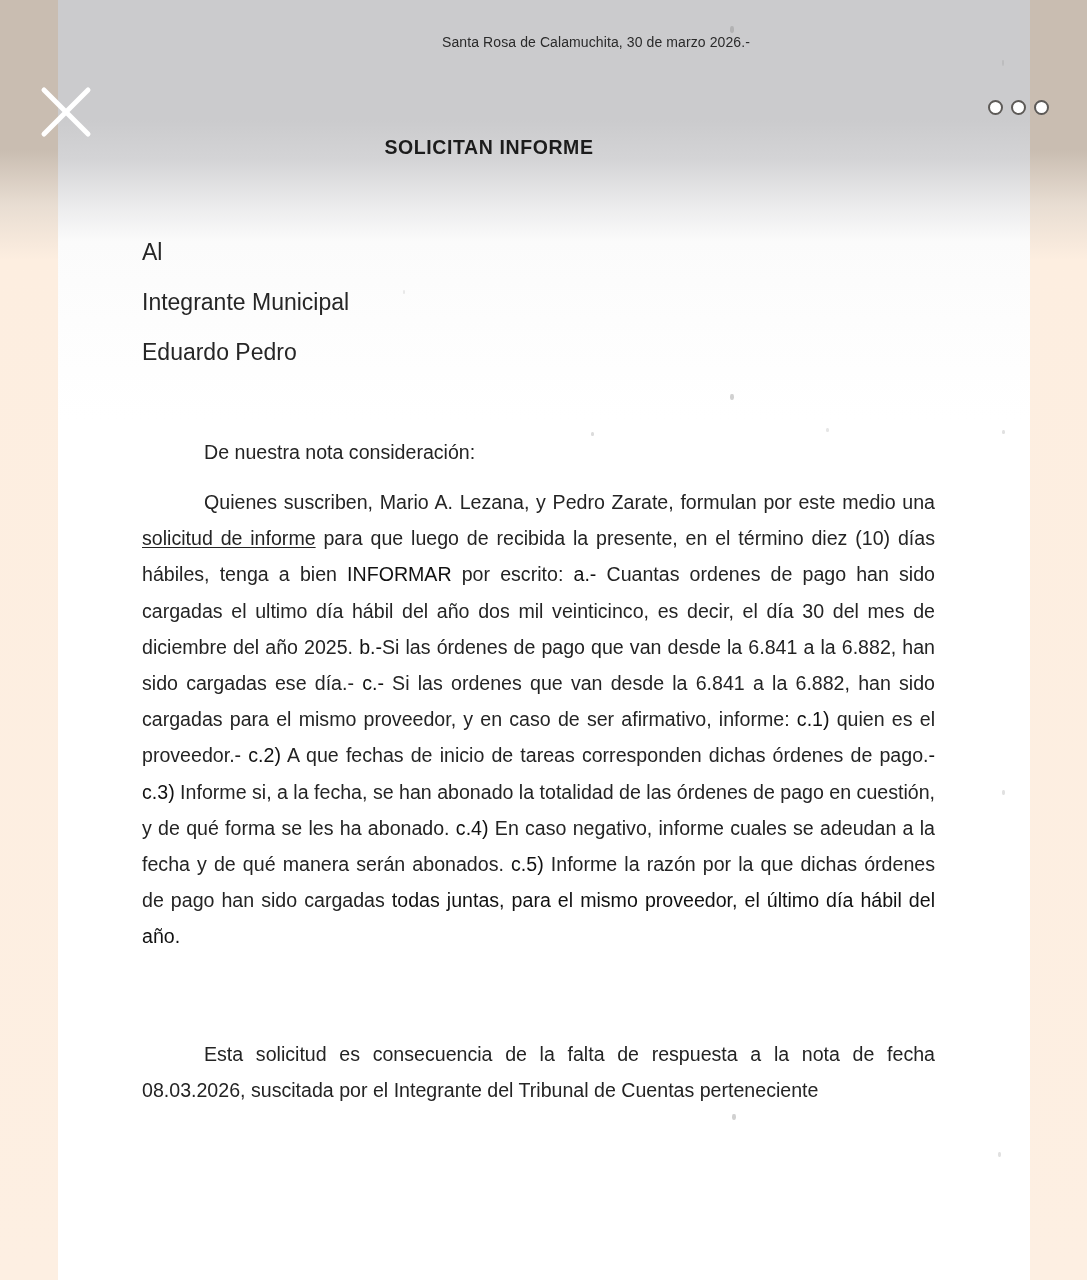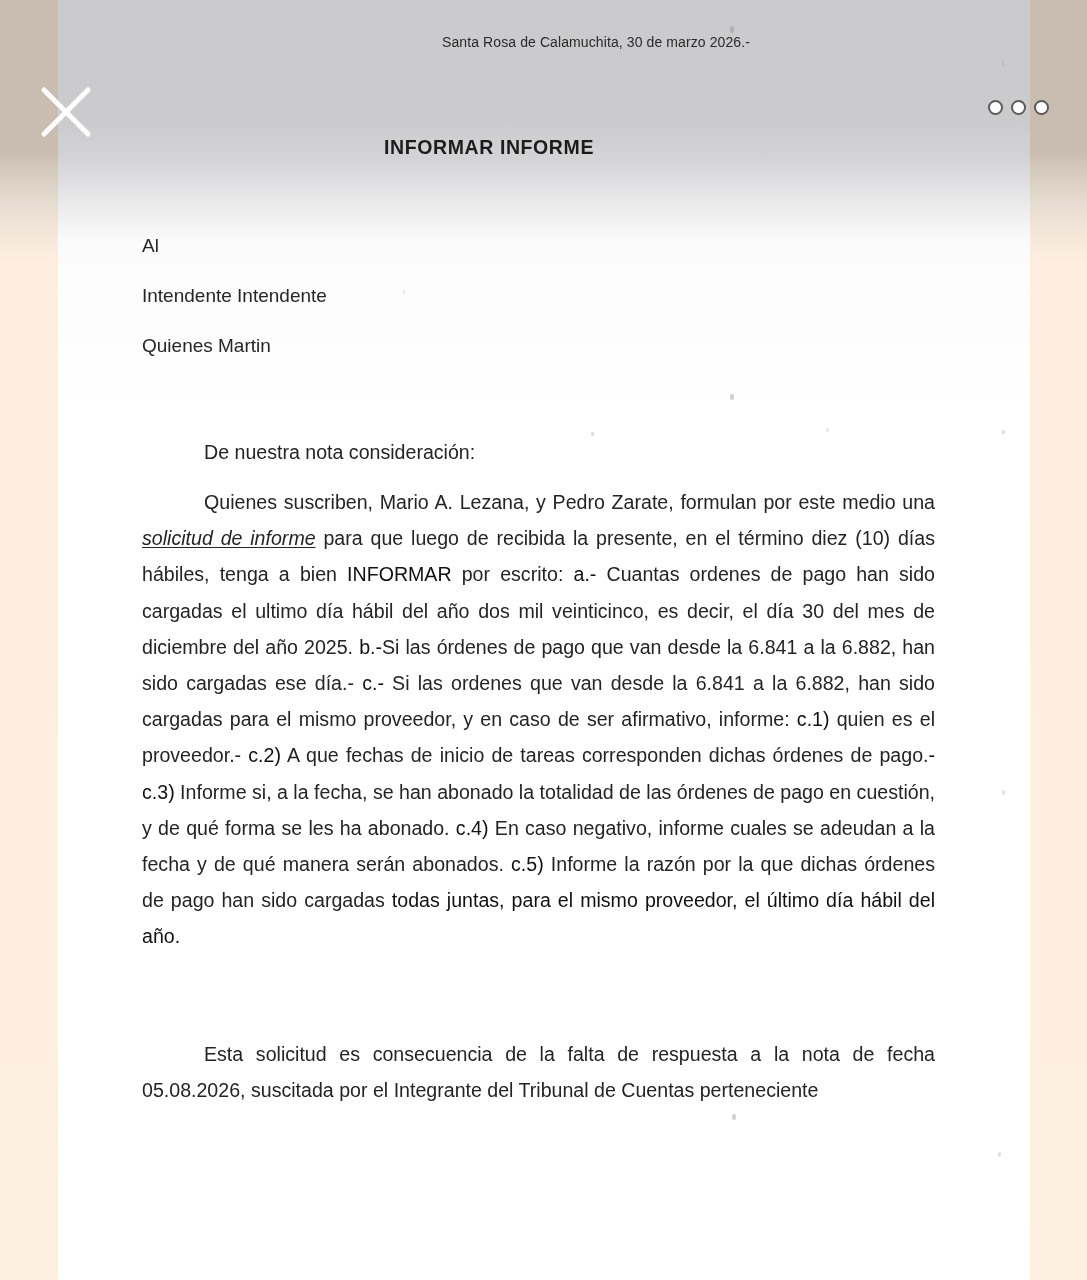--- a/index.html
+++ b/index.html
@@ -81,23 +81,23 @@
     text-align: center;
     font-size: 19.5px;
     font-weight: bold;
     color: #1c1c1c;
     letter-spacing: .6px;
   }
 
   .addr-block {
     position: absolute;
     left: 84px;
-    top: 234px;
+    top: 240px;
     width: 800px;
-    font-size: 19px;
+    font-size: 23px;
     color: #262626;
   }
   .addr-line {
     margin: 0 0 26px 0;
     line-height: 24px;
     white-space: nowrap;
   }
   .addr-line.sd { letter-spacing: 0; }
   .rule {
     display: inline-block;
@@ -113,21 +113,21 @@
     width: 793px;
     font-size: 19.6px;
     line-height: 36.2px;
     color: #242424;
     text-align: justify;
     text-justify: inter-word;
     hyphens: none;
   }
   .para .ind { display: inline-block; width: 62px; }
   .para b { font-weight: normal; color: #111; }
-  .para u { text-decoration: underline; text-underline-offset: 2px; font-style: italic; }
+  .para u { text-decoration: underline; text-underline-offset: 2px; }
 
   #para-1 { top: 434px; }
   #para-2 { top: 484px; }
   #para-3 { top: 1036px; }
 
   
   #close-btn {
     position: absolute;
     left: 40px;
     top: 86px;
@@ -172,33 +172,33 @@
     <div class="speckle" style="left:944px;top:430px;width:3px;height:4px;opacity:.3;"></div>
     <div class="speckle" style="left:944px;top:790px;width:3px;height:5px;opacity:.3;"></div>
     <div class="speckle" style="left:940px;top:1152px;width:3px;height:5px;opacity:.3;"></div>
     <div class="speckle" style="left:674px;top:1114px;width:4px;height:6px;opacity:.45;"></div>
     <div class="speckle" style="left:345px;top:290px;width:2px;height:4px;opacity:.2;"></div>
 
     <div id="doc-body">
 
       <div class="line-date">Santa Rosa de Calamuchita, 30 de marzo 2026.-</div>
 
-      <div class="line-title">INFORMAR INFORME</div>
+      <div class="line-title">SOLICITAN INFORME</div>
 
       <div class="addr-block">
         <p class="addr-line">Al</p>
-        <p class="addr-line">Intendente Intendente</p>
-        <p class="addr-line">Quienes Martin</p>
+        <p class="addr-line">Integrante Municipal</p>
+        <p class="addr-line">Eduardo Pedro</p>
       </div>
 
       <div class="para" id="para-1"><span class="ind"></span><span>De nuestra nota consideración:</span></div>
 
       <div class="para" id="para-2"><span class="ind"></span><span>Quienes suscriben, Mario A. Lezana, y Pedro Zarate, formulan por este medio una </span><u>solicitud de informe</u><span> para que luego de recibida la presente, en el término diez (10) días hábiles, tenga a bien </span><b>INFORMAR</b><span> por escrito: </span><b>a.-</b><span> Cuantas ordenes de pago han sido cargadas el ultimo día hábil del año dos mil veinticinco, es decir, el día 30 del mes de diciembre del año 2025.  </span><b>b.-</b><span>Si las órdenes de pago que van desde la 6.841 a la 6.882, han sido cargadas ese día.- </span><b>c.-</b><span> Si las ordenes que van desde la 6.841 a la 6.882, han sido cargadas para el mismo proveedor, y en caso de ser afirmativo, informe: </span><b>c.1)</b><span> quien es el proveedor.- </span><b>c.2)</b><span> A que fechas de inicio de tareas corresponden dichas órdenes de pago.</span><b>- c.3)</b><span> Informe si, a la fecha, se han abonado la totalidad de las órdenes de pago en cuestión, y de qué forma se les ha abonado. </span><b>c.4)</b><span> En caso negativo, informe cuales se adeudan a la fecha y de qué manera serán abonados. </span><b>c.5)</b><span> Informe la razón por la que dichas órdenes de pago han sido cargadas </span><b>todas juntas, para el mismo proveedor, el último día hábil del año.</b></div>
 
-      <div class="para" id="para-3"><span class="ind"></span><span>Esta solicitud es consecuencia de la falta de respuesta a la nota de fecha 05.08.2026, suscitada por el Integrante del Tribunal de Cuentas perteneciente</span></div>
+      <div class="para" id="para-3"><span class="ind"></span><span>Esta solicitud es consecuencia de la falta de respuesta a la nota de fecha 08.03.2026, suscitada por el Integrante del Tribunal de Cuentas perteneciente</span></div>
 
     </div>
   </div>
 
   <div id="close-btn">
     <svg width="52" height="52" viewBox="0 0 52 52">
       <line x1="4" y1="4" x2="48" y2="48" stroke="#ffffff" stroke-width="5" stroke-linecap="round"></line>
       <line x1="48" y1="4" x2="4" y2="48" stroke="#ffffff" stroke-width="5" stroke-linecap="round"></line>
     </svg>
   </div>

